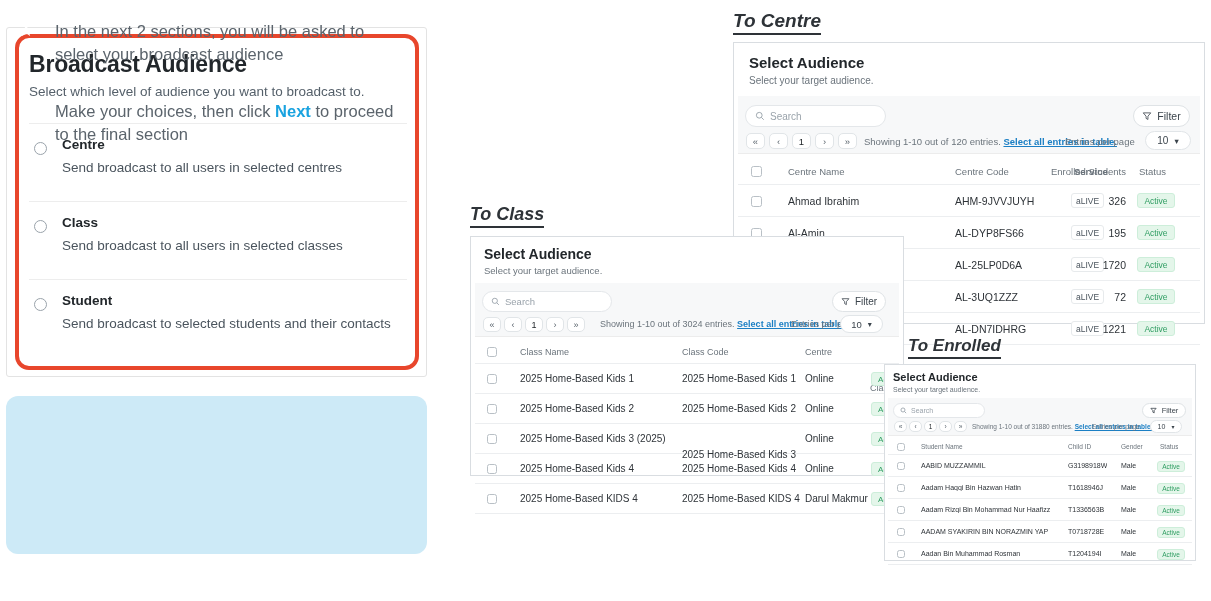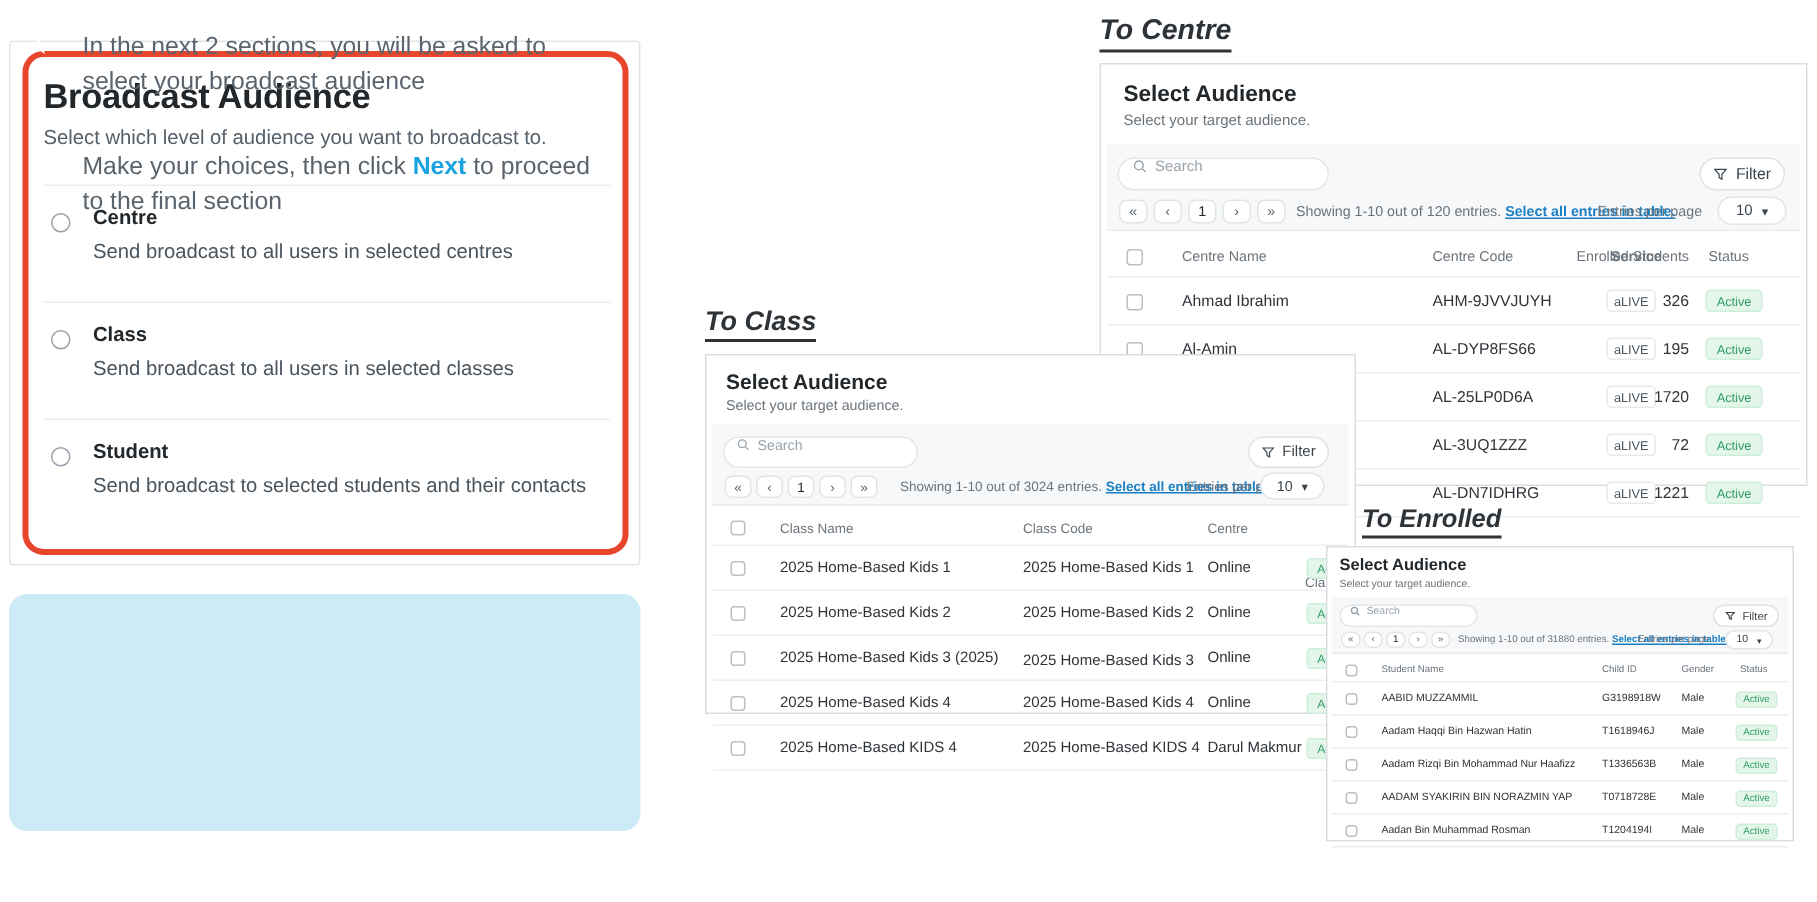--- a/index.html
+++ b/index.html
@@ -77,21 +77,21 @@
   }
   .panel-h1{font-weight:bold;color:#22272b;}
   .panel-h2{color:#6b747c;}
   .searchbar{
     position:absolute;background:#f7f8f9;border-bottom:1px solid #ececec;
     box-sizing:border-box;
   }
   .search-pill{
     position:absolute;background:#ffffff;border:1px solid #e4e7ea;
     border-radius:999px;box-sizing:border-box;color:#9aa3ab;
-    display:flex;align-items:flex-start;
+    display:flex;align-items:center;
   }
   .search-pill .sicon{flex:0 0 auto;display:flex;align-items:center;}
   .filter-btn{
     position:absolute;background:#fff;border:1px solid #dfe3e6;border-radius:999px;
     box-sizing:border-box;display:flex;align-items:center;justify-content:center;
     color:#3b444c;gap:5px;
   }
   .pgbtn{
     position:absolute;background:#fff;border:1px solid #e1e5e8;border-radius:5px;
     box-sizing:border-box;display:flex;align-items:center;justify-content:center;
@@ -343,21 +343,21 @@
   <div class="trow cl-row" id="cl-r1">
     <span class="cb" style="left:12px;top:10px;width:10px;height:10px"></span>
     <span class="cell" style="left:45px;top:9px;">2025 Home-Based Kids 2</span>
     <span class="cell" style="left:207px;top:9px;">2025 Home-Based Kids 2</span>
     <span class="cell" style="left:330px;top:9px;">Online</span>
     <span class="badge" style="left:396px;top:8px;width:36px;height:14px;font-size:8px;">Active</span>
   </div>
   <div class="trow cl-row" id="cl-r2">
     <span class="cb" style="left:12px;top:10px;width:10px;height:10px"></span>
     <span class="cell" style="left:45px;top:9px;">2025 Home-Based Kids 3 (2025)</span>
-    <span class="cell" style="left:207px;top:11px;">2025 Home-Based Kids 3</span>
+    <span class="cell" style="left:207px;top:25px;">2025 Home-Based Kids 3</span>
     <span class="cell" style="left:330px;top:9px;">Online</span>
     <span class="badge" style="left:396px;top:8px;width:36px;height:14px;font-size:8px;">Active</span>
   </div>
   <div class="trow cl-row" id="cl-r3">
     <span class="cb" style="left:12px;top:10px;width:10px;height:10px"></span>
     <span class="cell" style="left:45px;top:9px;">2025 Home-Based Kids 4</span>
     <span class="cell" style="left:207px;top:9px;">2025 Home-Based Kids 4</span>
     <span class="cell" style="left:330px;top:9px;">Online</span>
     <span class="badge" style="left:396px;top:8px;width:36px;height:14px;font-size:8px;">Active</span>
   </div>

